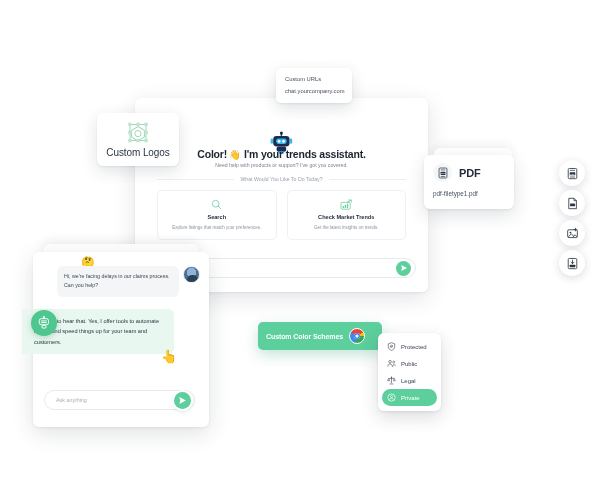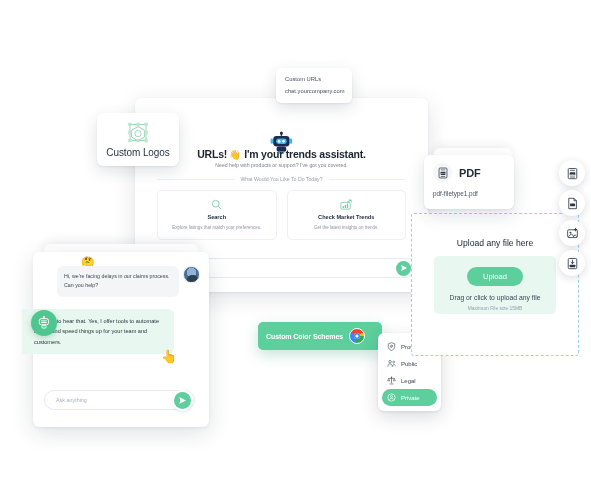--- a/index.html
+++ b/index.html
@@ -242,21 +242,21 @@
         <circle cx="9.1" cy="9.3" r="1.35" fill="#fff"></circle>
         <circle cx="13.6" cy="9.3" r="1.35" fill="#fff"></circle>
         <rect x="0.6" y="6.6" width="2.4" height="5.2" rx="1.2" fill="#3bb6ef"></rect>
         <rect x="19.8" y="6.6" width="2.4" height="5.2" rx="1.2" fill="#3bb6ef"></rect>
         <rect x="6.6" y="14.6" width="9.6" height="5.2" rx="2" fill="#1d2b53"></rect>
         <rect x="8.6" y="19.6" width="5.6" height="2.1" rx="1" fill="#3bb6ef"></rect>
       </svg>
     </div>
 
     <div class="hello">
-      <span>URLs!</span>
+      <span>Color!</span>
       <span class="wave">👋</span>
       <span>I'm your trends assistant.</span>
     </div>
 
     <div class="subhello">Need help with products or support? I've got you covered.</div>
 
     <div class="divider-row">
       <span class="ln"></span>
       <span class="dtxt">What Would You Like To Do Today?</span>
       <span class="ln"></span>
@@ -407,28 +407,20 @@
         <svg width="9" height="9" viewBox="0 0 12 12">
           <circle cx="6" cy="6" r="4.9" fill="none" stroke="#fff" stroke-width=".9"></circle>
           <circle cx="6" cy="4.7" r="1.4" fill="none" stroke="#fff" stroke-width=".8"></circle>
           <path d="M3.4 9.6 C3.4 7.9 4.5 7 6 7 C7.5 7 8.6 7.9 8.6 9.6" fill="none" stroke="#fff" stroke-width=".8"></path>
         </svg>
       </span>
       <span>Private</span>
     </div>
   </div>
 
-  <div class="upload-panel">
-    <div class="upload-title">Upload any file here</div>
-    <div class="upload-drop">
-      <button class="upload-btn">Upload</button>
-      <div class="upload-sub">Drag or click to upload any file</div>
-      <div class="upload-max">Maximum File size 15MB</div>
-    </div>
-  </div>
 
   <div class="pdf-card-behind"></div>
   <div class="pdf-card">
     <div class="pdf-row">
       <span class="pdf-ic-circle">
         <svg width="12" height="12" viewBox="0 0 14 14">
           <rect x="2.4" y="1.2" width="9.2" height="11.6" rx="1.2" fill="none" stroke="#2c3644" stroke-width=".9"></rect>
           <rect x="4.2" y="5.6" width="5.6" height="3.6" rx=".6" fill="#2c3644"></rect>
           <text x="7" y="8.5" font-size="2.6" fill="#fff" text-anchor="middle" font-family="Liberation Sans, sans-serif">PDF</text>
           <line x1="4.4" y1="3.4" x2="9.6" y2="3.4" stroke="#2c3644" stroke-width=".8"></line>

